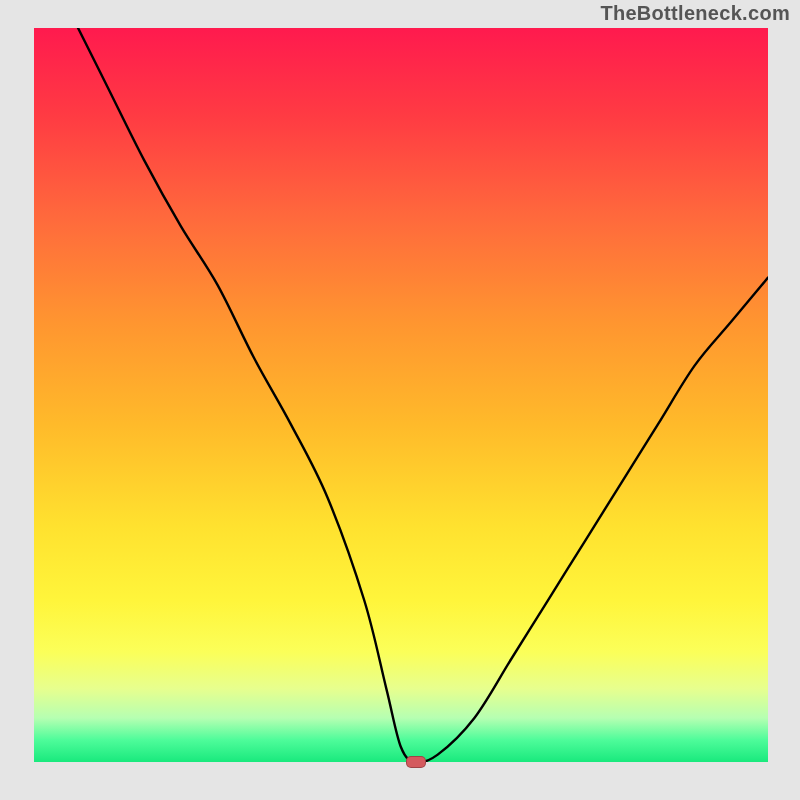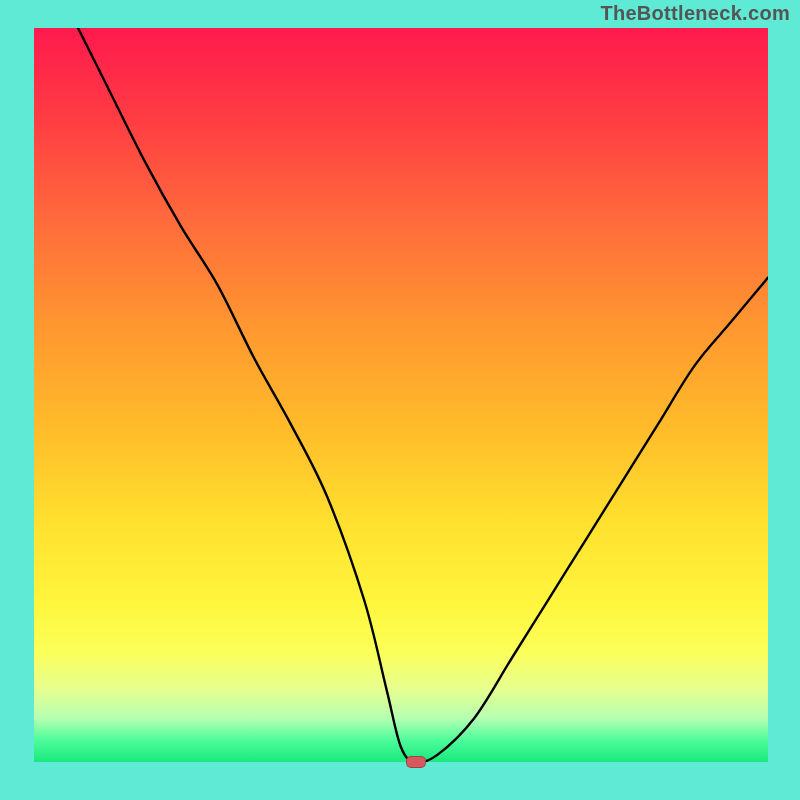--- a/index.html
+++ b/index.html
@@ -8,21 +8,21 @@
     width: 800px;
     height: 800px;
     background: #000;
     font-family: Arial, Helvetica, sans-serif;
     overflow: hidden;
   }
   .stage {
     position: relative;
     width: 800px;
     height: 800px;
-    background: #5eead4;
+    background: #e5e5e5;
   }
   .watermark {
     position: absolute;
     top: 2px;
     right: 10px;
     color: #555;
     font-size: 20px;
     font-weight: 600;
     letter-spacing: 0.3px;
     user-select: none;

